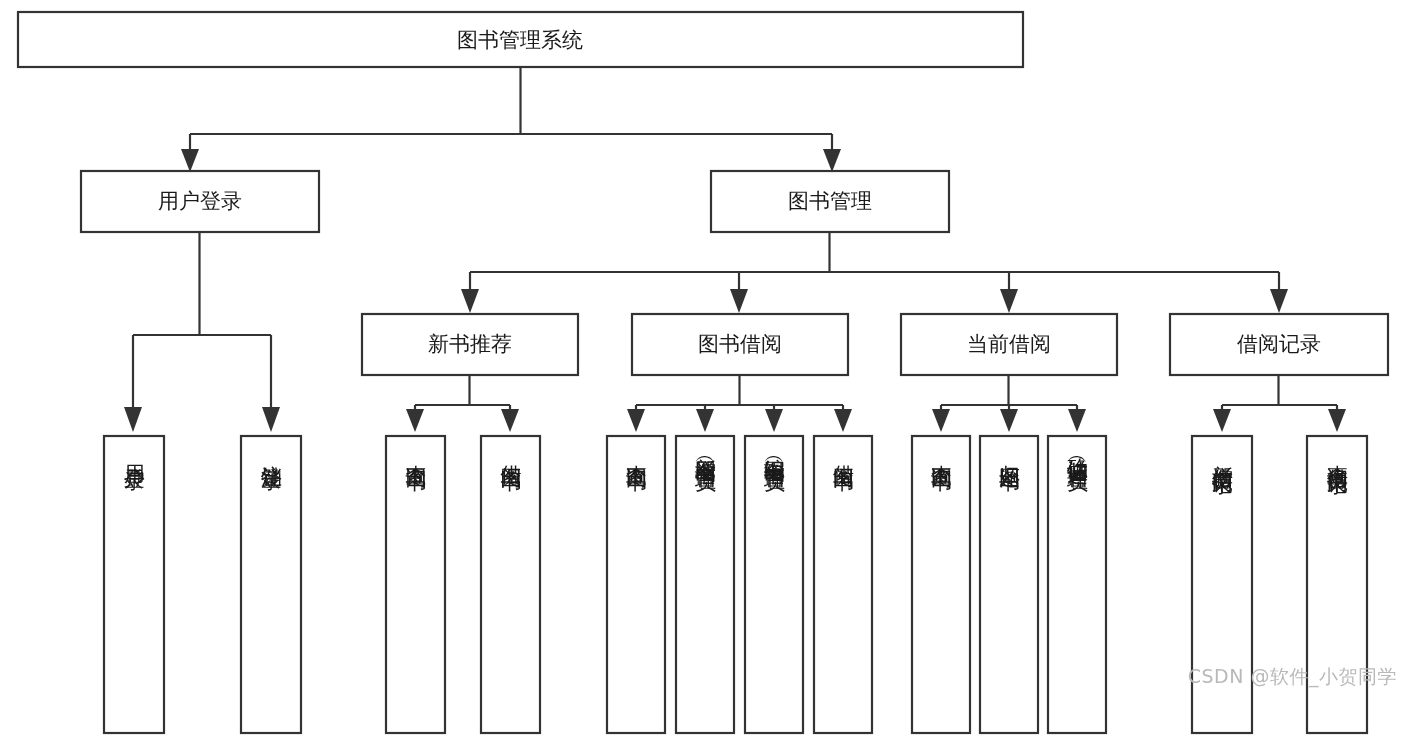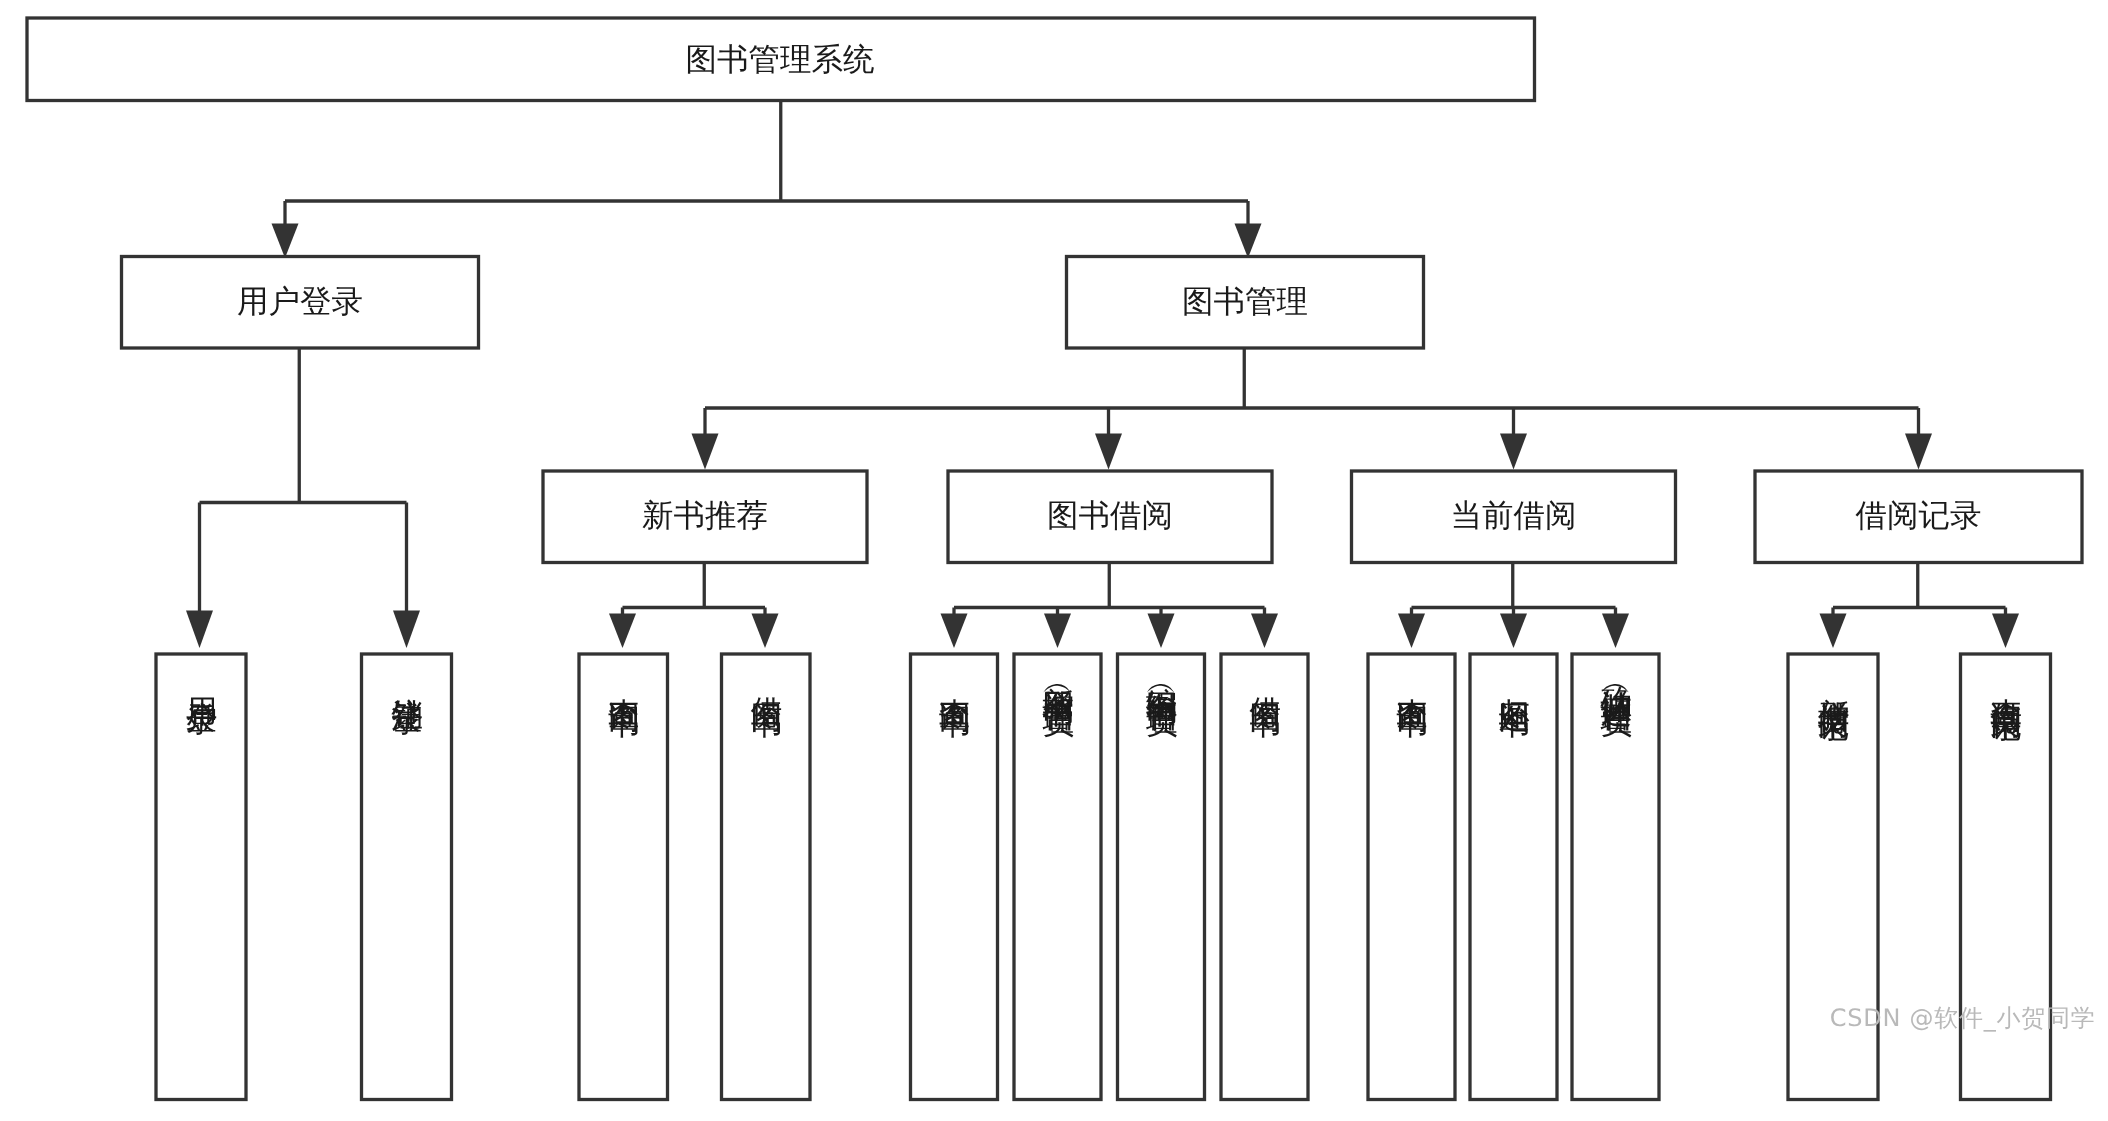--- a/index.html
+++ b/index.html
@@ -66,21 +66,21 @@
     color: #1a1a1a;
     letter-spacing: 2px;
     white-space: nowrap;
     text-align: start;
   }
   #watermark {
     position: absolute;
     right: 8px;
     bottom: 6px;
     font-family: "DejaVu Sans", "Liberation Sans", sans-serif;
-    font-size: 16px;
+    font-size: 19px;
     color: #b9b9b9;
     letter-spacing: 0.5px;
     white-space: nowrap;
   }
 </style>
 </head>
 <body>
 
 <div id="diagram-root">
 

